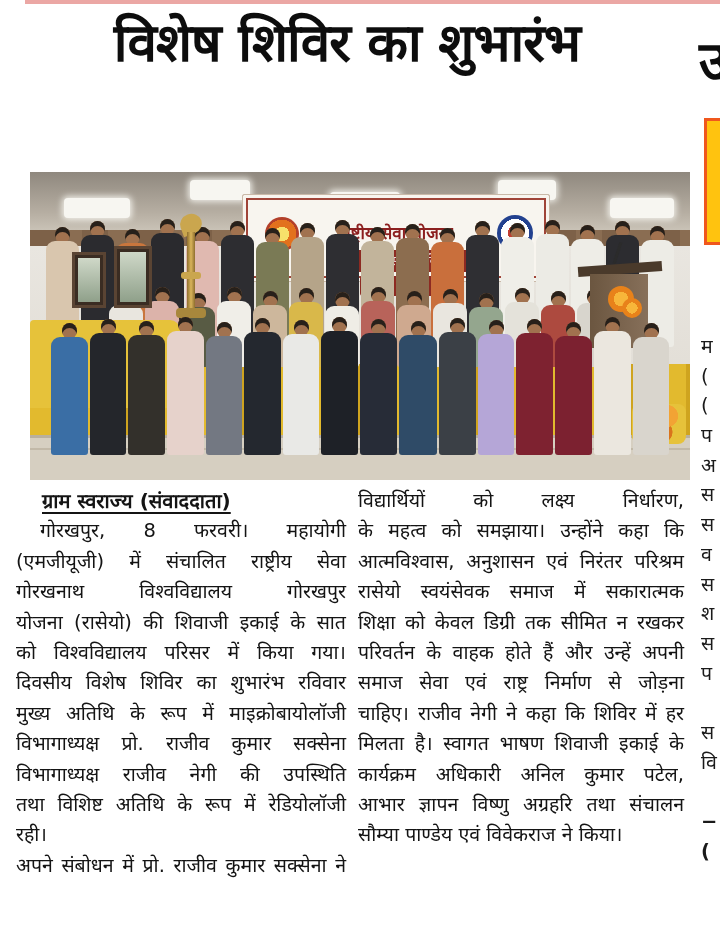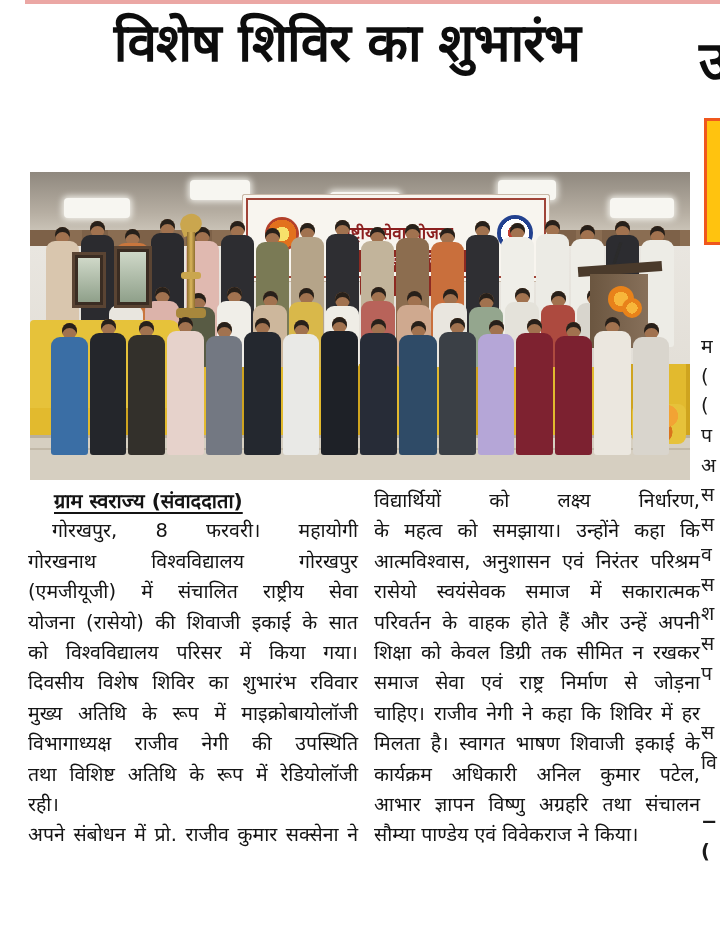--- a/index.html
+++ b/index.html
@@ -70,22 +70,22 @@
   .row-back{bottom:133px}
   .row-mid{bottom:113px}
   .row-front{bottom:25px}
   .person{display:flex;flex-direction:column;align-items:center}
   .person .head{display:block;width:15px;height:16px;border-radius:50%;
     background:#a1724f;box-shadow:inset 0 5px 0 #27201a}
   .person .torso{display:block;width:var(--w);height:var(--h);margin-top:-2px;
     border-radius:9px 9px 3px 3px;background:var(--shirt)}
   
   .article-col{position:absolute;top:486px;font-size:19.5px;line-height:30.4px;color:#141414}
-  .col-left{left:28px;width:330px}
-  .col-right{left:374px;width:326px}
+  .col-left{left:16px;width:330px}
+  .col-right{left:358px;width:326px}
   .byline{font-weight:bold;font-size:20px;padding-left:26px;white-space:nowrap;
     text-decoration:underline;text-decoration-thickness:2px;text-underline-offset:4px}
   .tline{height:30.4px;text-align:justify;text-align-last:justify;white-space:nowrap}
   .tline.nolast{text-align:left;text-align-last:left}
   .tline.indent{padding-left:24px}
 </style>
 </head>
 <body>
 
 <div class="top-rule"></div>
@@ -363,40 +363,41 @@
         <i class="head"></i>
         <i class="torso"></i>
       </div>
     </div>
 </div>
 
 <div class="article-col col-left">
   <div class="byline">ग्राम स्वराज्य (संवाददाता)</div>
   <div>
       <div class="tline indent">गोरखपुर,  8  फरवरी।  महायोगी</div>
+      <div class="tline">(एमजीयूजी) में संचालित राष्ट्रीय सेवा</div>
       <div class="tline">गोरखनाथ  विश्वविद्यालय  गोरखपुर</div>
-      <div class="tline">(एमजीयूजी) में संचालित राष्ट्रीय सेवा</div>
       <div class="tline">योजना (रासेयो) की शिवाजी इकाई के सात</div>
       <div class="tline">को विश्वविद्यालय परिसर में किया गया।</div>
       <div class="tline">दिवसीय विशेष शिविर का शुभारंभ रविवार</div>
       <div class="tline">मुख्य अतिथि के रूप में माइक्रोबायोलॉजी</div>
+      <div class="tline">विभागाध्यक्ष प्रो. राजीव कुमार सक्सेना</div>
       <div class="tline">विभागाध्यक्ष राजीव नेगी की  उपस्थिति</div>
       <div class="tline">तथा विशिष्ट अतिथि के रूप में रेडियोलॉजी</div>
       <div class="tline nolast">रही।</div>
       <div class="tline">अपने संबोधन में प्रो. राजीव कुमार सक्सेना ने</div>
     </div>
 </div>
 <div class="article-col col-right">
   <div>
       <div class="tline">विद्यार्थियों   को   लक्ष्य   निर्धारण,</div>
       <div class="tline">के महत्व को समझाया। उन्होंने कहा कि</div>
       <div class="tline">आत्मविश्वास, अनुशासन एवं निरंतर परिश्रम</div>
       <div class="tline">रासेयो स्वयंसेवक समाज में सकारात्मक</div>
+      <div class="tline">शिक्षा को केवल डिग्री तक सीमित न रखकर</div>
       <div class="tline">परिवर्तन के वाहक होते हैं और उन्हें अपनी</div>
-      <div class="tline">शिक्षा को केवल डिग्री तक सीमित न रखकर</div>
       <div class="tline">समाज सेवा एवं राष्ट्र निर्माण से जोड़ना</div>
       <div class="tline">चाहिए। राजीव नेगी ने कहा कि शिविर में हर</div>
       <div class="tline">मिलता है। स्वागत भाषण शिवाजी इकाई के</div>
       <div class="tline">कार्यक्रम अधिकारी अनिल कुमार पटेल,</div>
       <div class="tline">आभार ज्ञापन विष्णु अग्रहरि तथा संचालन</div>
       <div class="tline nolast">सौम्या पाण्डेय एवं विवेकराज ने किया।</div>
     </div>
 </div>
 
 </body></html>

